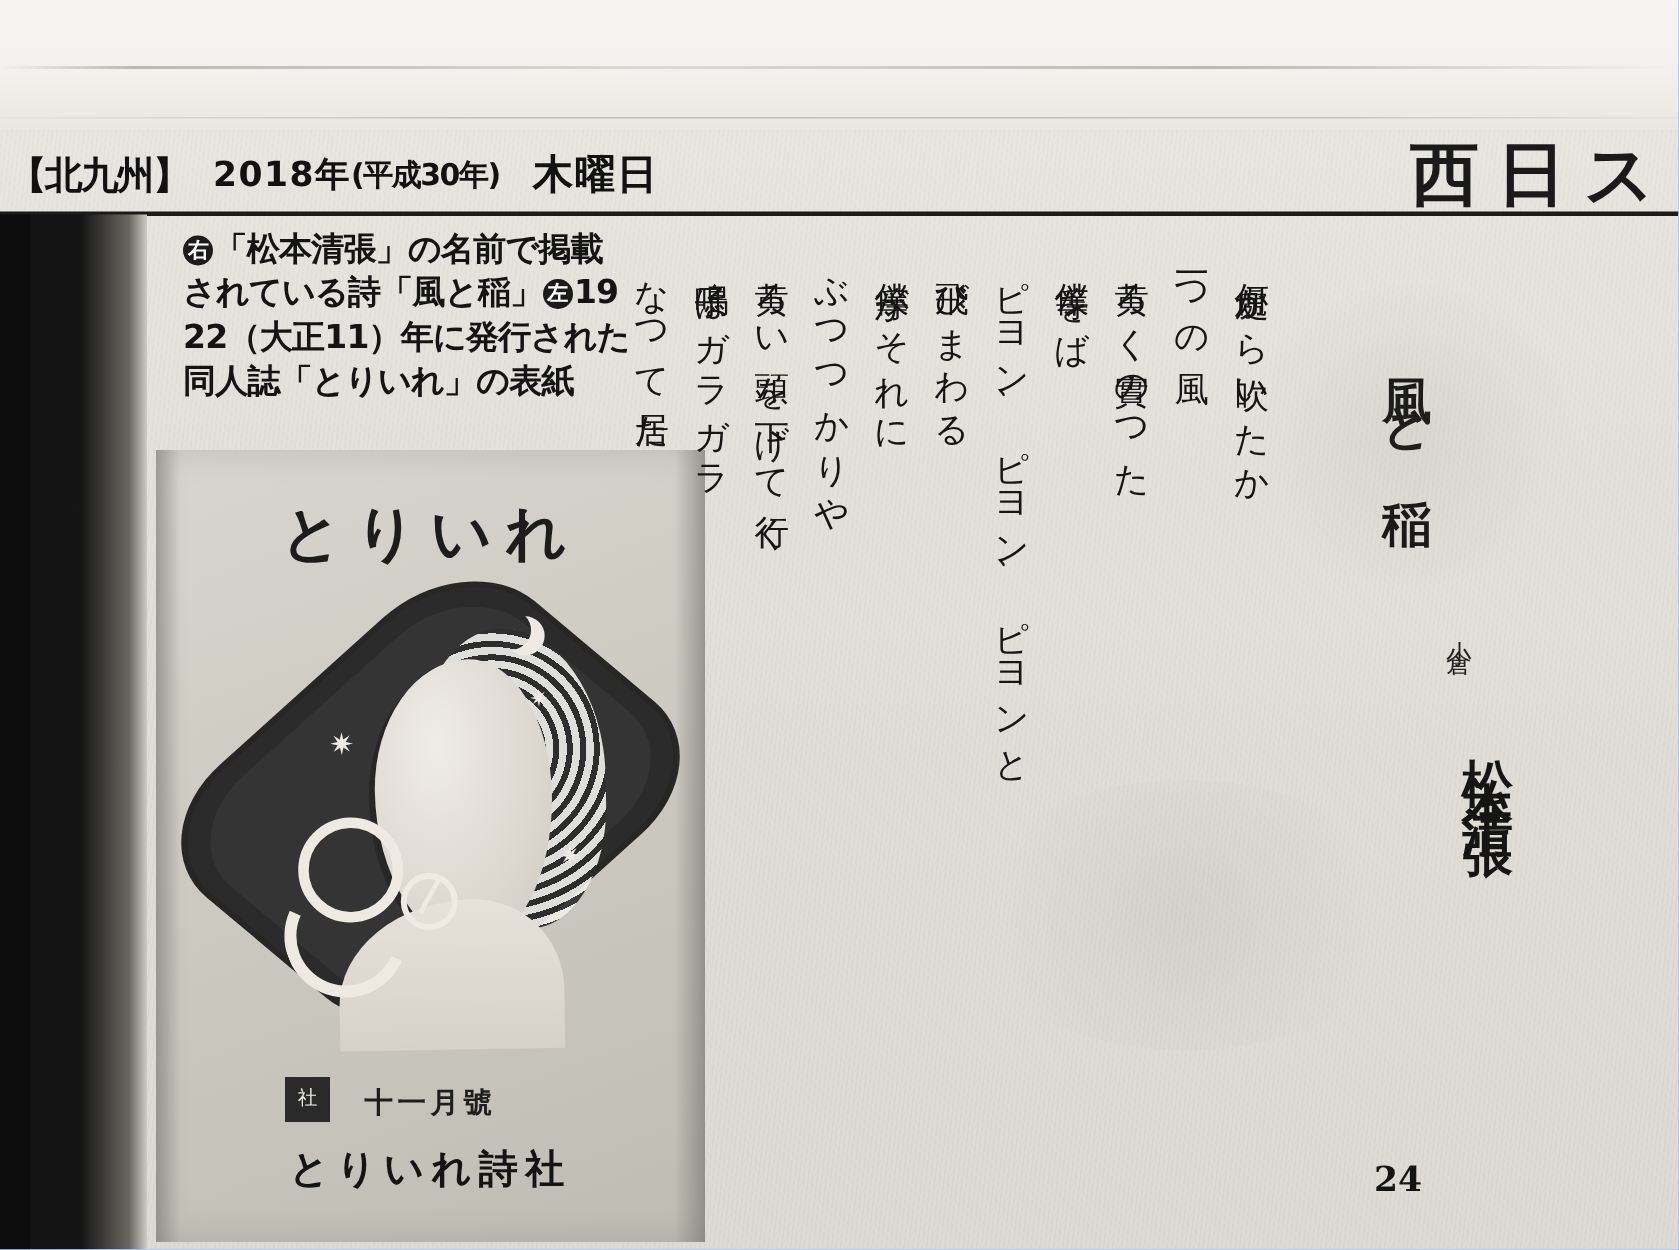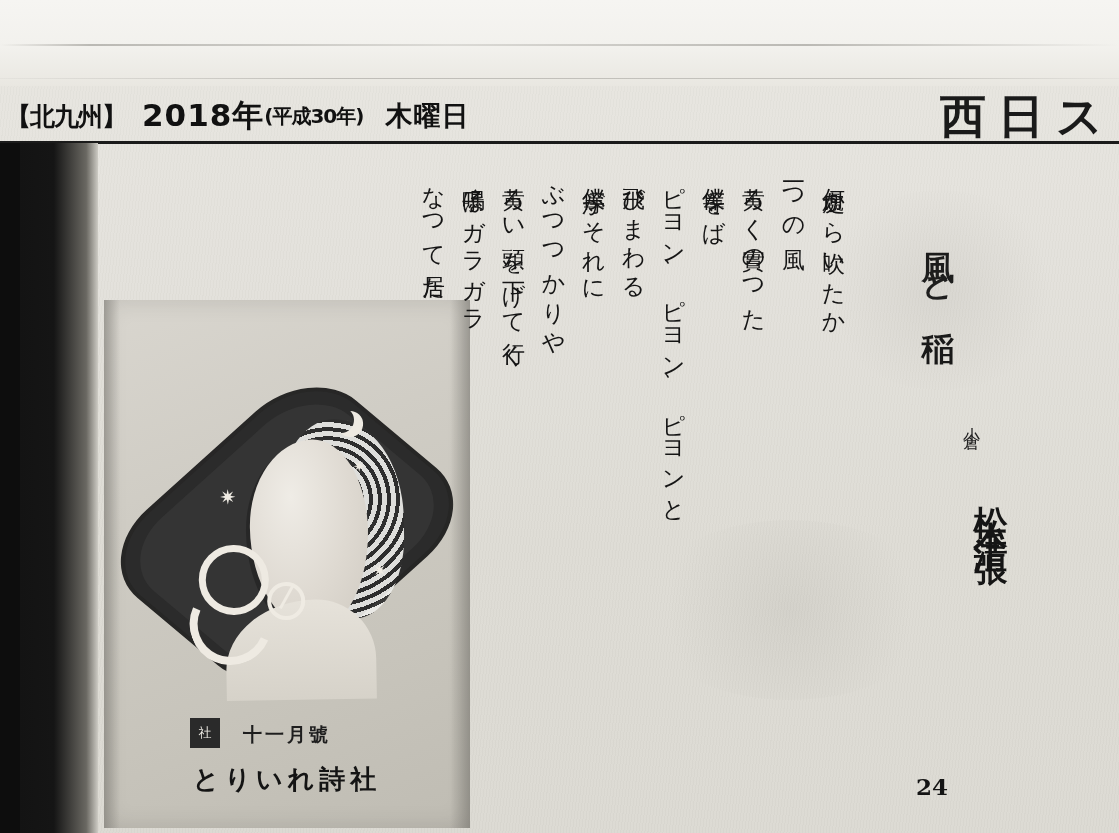--- a/index.html
+++ b/index.html
@@ -73,21 +73,21 @@
   }
   .mh-region {
     font-family: "DejaVu Sans", sans-serif;
     font-size: 25px;
     font-weight: 700;
     margin-left: 6px;
     letter-spacing: -1px;
   }
   .mh-date {
     font-family: "DejaVu Sans", sans-serif;
-    font-size: 31px;
+    font-size: 23px;
     font-weight: 700;
     margin-left: 16px;
     letter-spacing: 1px;
   }
   .mh-era {
     font-family: "DejaVu Sans", sans-serif;
     font-size: 20px;
     font-weight: 700;
     letter-spacing: -1px;
   }
@@ -386,23 +386,30 @@
     <span class="mh-date">2018年</span>
     <span class="mh-era">(平成30年)</span>
     <span class="mh-day">木曜日</span>
     <span class="mh-paper">西日ス</span>
   </div>
   <div class="rule-top"></div>
 
   <div class="left-gutter-2"></div>
   <div class="left-gutter"></div>
 
+  <div class="caption">
+    <span class="cap-marker">右</span><span>「松本清張」の名前で掲載</span><br>
+    <span>されている詩「風と稲」</span><span class="cap-marker">左</span><span>19</span><br>
+    <span>22（大正11）年に発行された</span><br>
+    <span>同人誌「とりいれ」の表紙</span>
+  </div>
 
   <div class="cover">
     <div class="cover-inner">
+      <div class="cover-title">とりいれ</div>
 
       <div class="cover-art">
         <div class="diamond"></div>
         <div class="diamond-in"></div>
         <div class="hair"></div>
         <div class="face"></div>
         <div class="shoulder"></div>
         <div class="moon"></div>
         <div class="ring"></div>
         <div class="crescent"></div>

